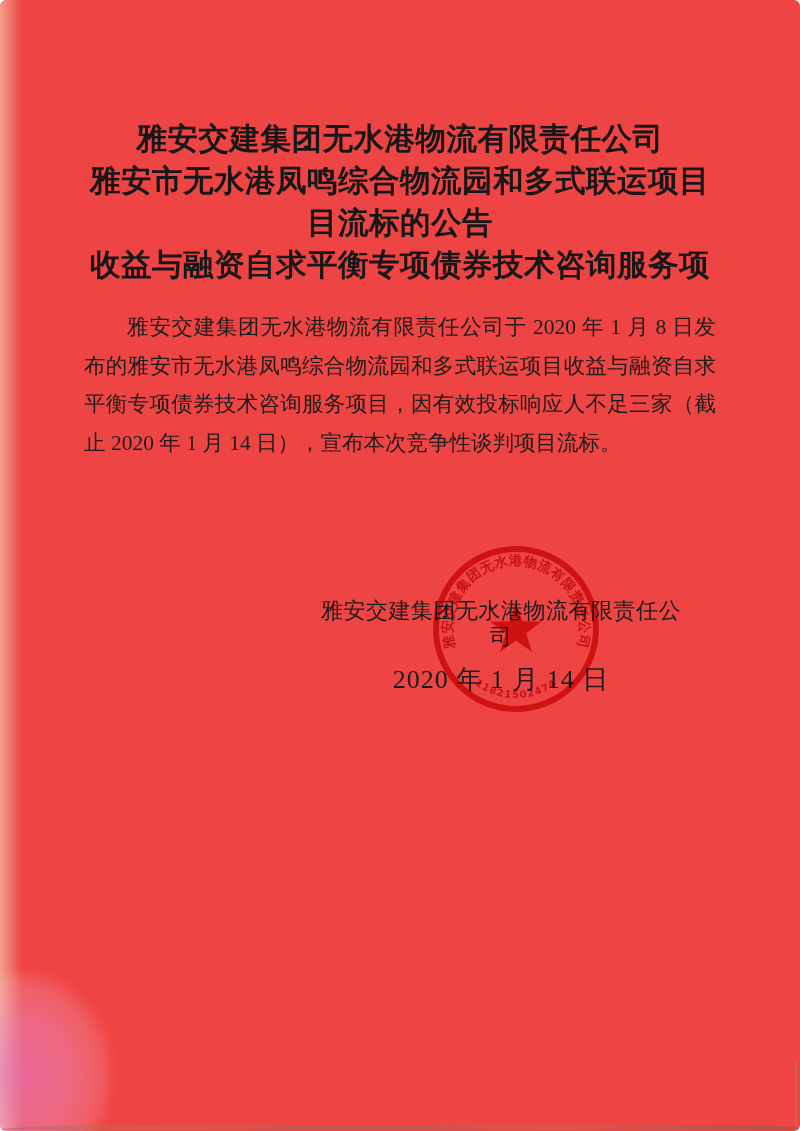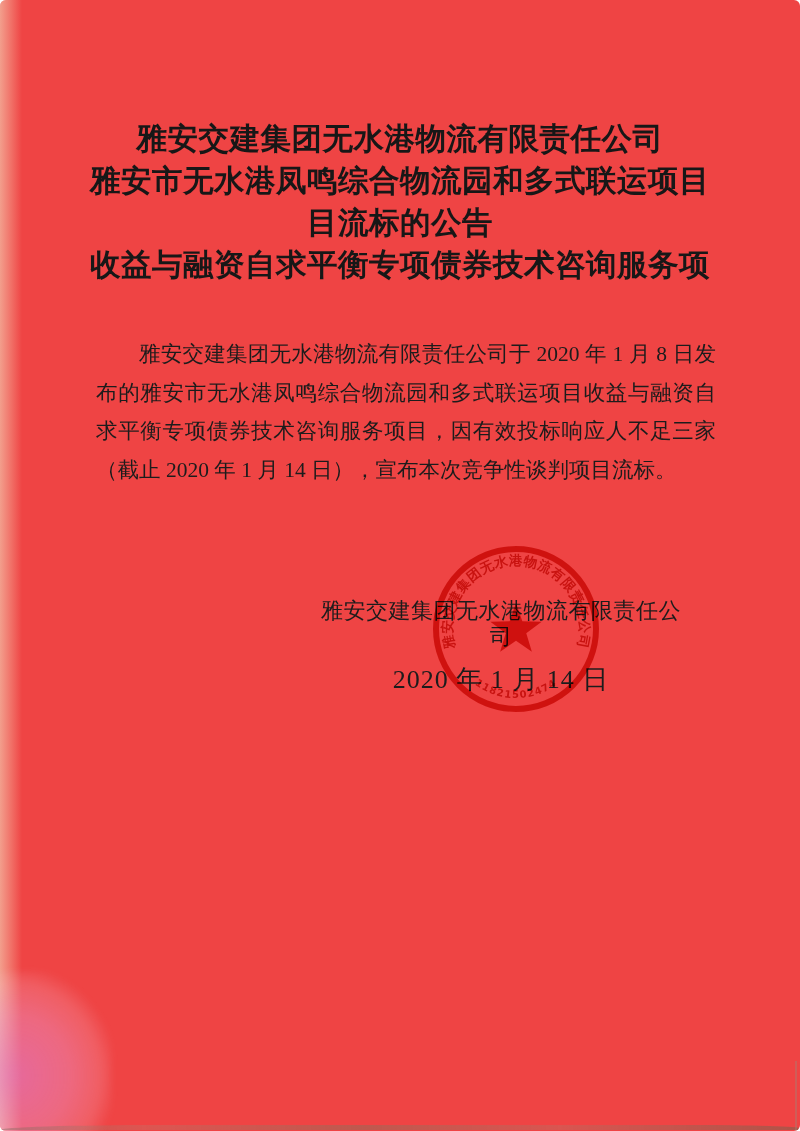--- a/index.html
+++ b/index.html
@@ -57,26 +57,25 @@
     text-align: center;
     font-weight: 700;
     font-size: 30.5px;
     line-height: 42px;
     letter-spacing: 0.5px;
     color: #171717;
   }
 
   
   .body-text {
-    position: absolute; top: 335px; left: 84px; right: 84px;
+    position: absolute; top: 308px; left: 84px; right: 84px;
     font-size: 21.5px;
     line-height: 38.5px;
     text-align: justify;
     color: #1c1c1c;
-    margin-left: 12px;
   }
   .body-text p { margin: 0; text-indent: 2em; }
 
   
   .signature {
     position: absolute; top: 598px; left: 315px; width: 372px;
     text-align: center;
     color: #1c1c1c;
   }
   .sig-company { font-size: 22px; line-height: 26px; letter-spacing: 0.5px; }

